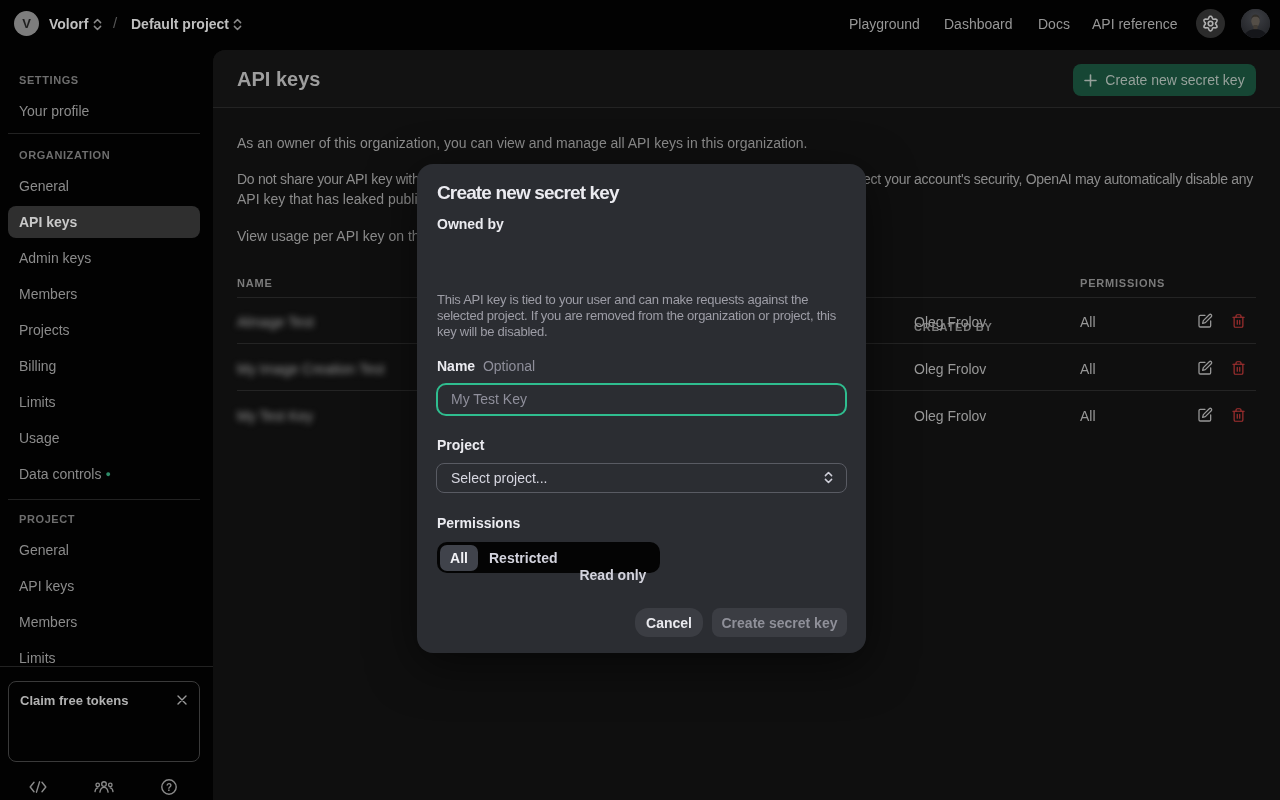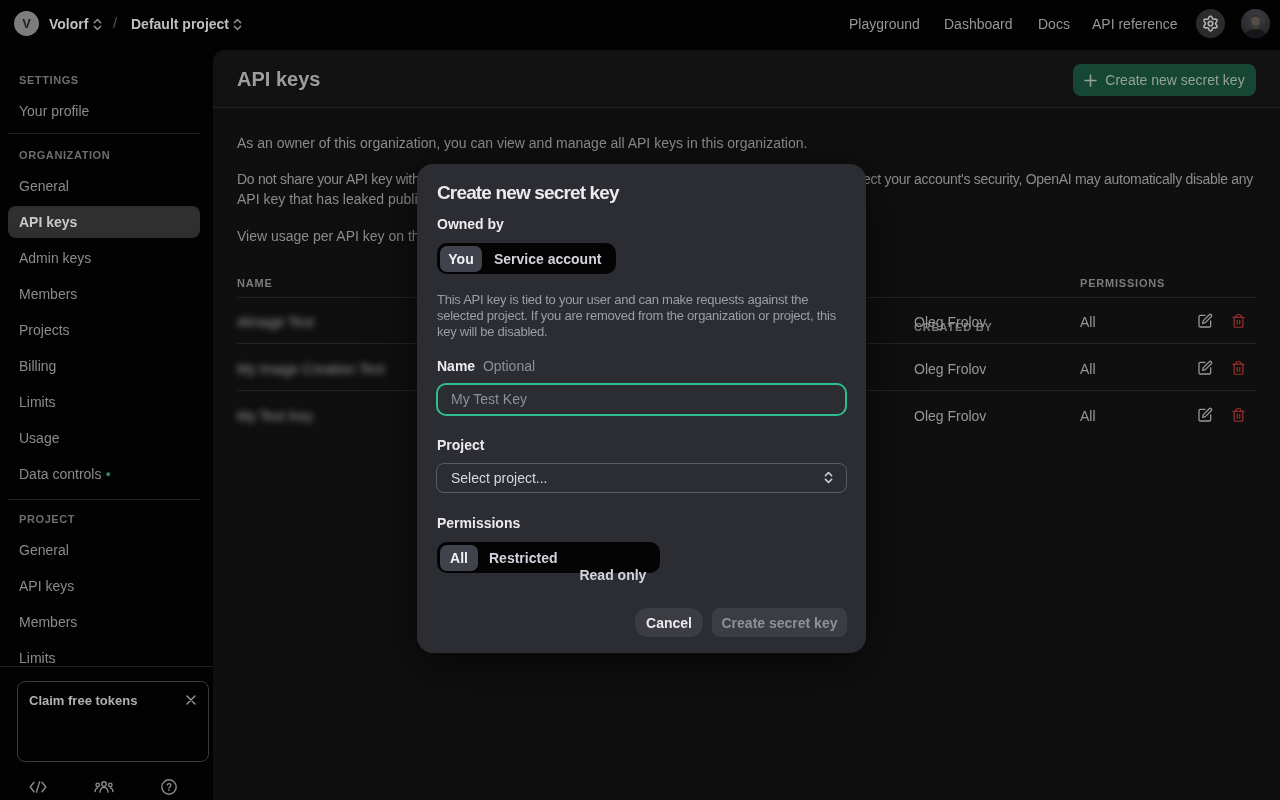--- a/index.html
+++ b/index.html
@@ -11,21 +11,21 @@
 .crumb { position:absolute; top:16px; font-size:14px; font-weight:bold; color:#bfbfbf; }
 .slash { position:absolute; top:14px; font-size:15px; color:#565656; }
 .navlink { position:absolute; top:16px; font-size:14px; color:#979797; }
 .iconcircle { position:absolute; top:9px; width:29px; height:29px; border-radius:50%; background:#2b2b2b; display:flex; align-items:center; justify-content:center; }
 
 #sidebar { position:absolute; left:0; top:50px; width:213px; height:750px; background:#020202; }
 .sideLabel { position:absolute; left:19px; font-size:11px; font-weight:bold; letter-spacing:0.6px; color:#6e6e6e; }
 .sideItem { position:absolute; left:19px; font-size:14px; color:#8b8b8b; }
 .sideDivider { position:absolute; left:8px; width:192px; height:1px; background:#222222; }
 #sidePill { position:absolute; left:8px; top:156px; width:192px; height:32px; border-radius:8px; background:#2f2f2f; }
-#claimCard { position:absolute; left:17px; top:631px; width:192px; height:81px; border:1px solid #3a3a3a; border-radius:8px; }
+#claimCard { position:absolute; left:8px; top:631px; width:192px; height:81px; border:1px solid #3a3a3a; border-radius:8px; }
 
 #content { position:absolute; left:213px; top:50px; width:1067px; height:750px; background:#0f0f0f; border-top-left-radius:12px; }
 #pageTitle { position:absolute; left:24px; top:18px; font-size:20px; font-weight:bold; color:#9d9d9d; }
 #createBtn { position:absolute; right:24px; top:14px; width:183px; height:32px; background:#164634; border-radius:8px; color:#96a19b; font-size:14px; display:flex; align-items:center; justify-content:center; gap:8px; }
 #contentHeadBorder { position:absolute; left:0; top:57px; width:1067px; height:1px; background:#232323; }
 .para { position:absolute; left:24px; font-size:14px; line-height:20px; color:#8b8b8b; }
 .th { position:absolute; font-size:11px; font-weight:bold; letter-spacing:0.8px; color:#7b7b7b; }
 .td { position:absolute; font-size:14px; color:#989898; }
 .rowline { position:absolute; left:24px; width:1019px; height:1px; background:#242424; }
 .blurname { position:absolute; left:24px; font-size:14px; color:#969696; filter:blur(3.4px); }
@@ -185,24 +185,20 @@
     <path d="M3 6h18"></path>
     <path d="M19 6v14a2 2 0 0 1-2 2H7a2 2 0 0 1-2-2V6"></path>
     <path d="M8 6V4a2 2 0 0 1 2-2h4a2 2 0 0 1 2 2v2"></path>
     <path d="M10 11v6M14 11v6"></path>
   </svg>
 
 <div id="modal">
 
   <div style="position:absolute; left:20px; top:18px; font-size:19px; letter-spacing:-0.85px; font-weight:bold; color:#ebebf0;">Create new secret key</div>
   <div class="mlabel" style="top:52px;">Owned by</div>
-  <div class="seg" style="left:20px; top:79px; height:31px;">
-    <div class="segsel" style="width:42px;">You</div>
-    <div class="segtxt" style="padding:0 12px;">Service account</div>
-  </div>
   <div style="position:absolute; left:20px; top:128px; font-size:13px; line-height:15.8px; letter-spacing:-0.25px; color:#9d9da6;">This API key is tied to your user and can make requests against the<br>selected project. If you are removed from the organization or project, this<br>key will be disabled.</div>
   <div class="mlabel" style="top:194px;">Name <span style="font-weight:normal; color:#8e8e9a;">&nbsp;Optional</span></div>
   <div style="position:absolute; left:19px; top:219px; width:411px; height:33px; border:2px solid #2fbd8f; border-radius:10px;">
     <div style="position:absolute; left:13px; top:6px; font-size:14px; color:#8f8f9b;">My Test Key</div>
   </div>
   <div class="mlabel" style="top:273px;">Project</div>
   <div style="position:absolute; left:19px; top:299px; width:411px; height:30px; border:1px solid #595b63; border-radius:8px;">
     <div style="position:absolute; left:14px; top:6px; font-size:14px; color:#d7d7e1;">Select project...</div>
     <svg style="position:absolute; right:12px; top:7px;" width="11" height="13" viewBox="0 0 11 13" fill="none" stroke="#cfcfd9" stroke-width="1.5" stroke-linecap="round" stroke-linejoin="round">
         <path d="M2.4 4.6 5.5 1.5l3.1 3.1M2.4 8.4 5.5 11.5l3.1-3.1"></path>

